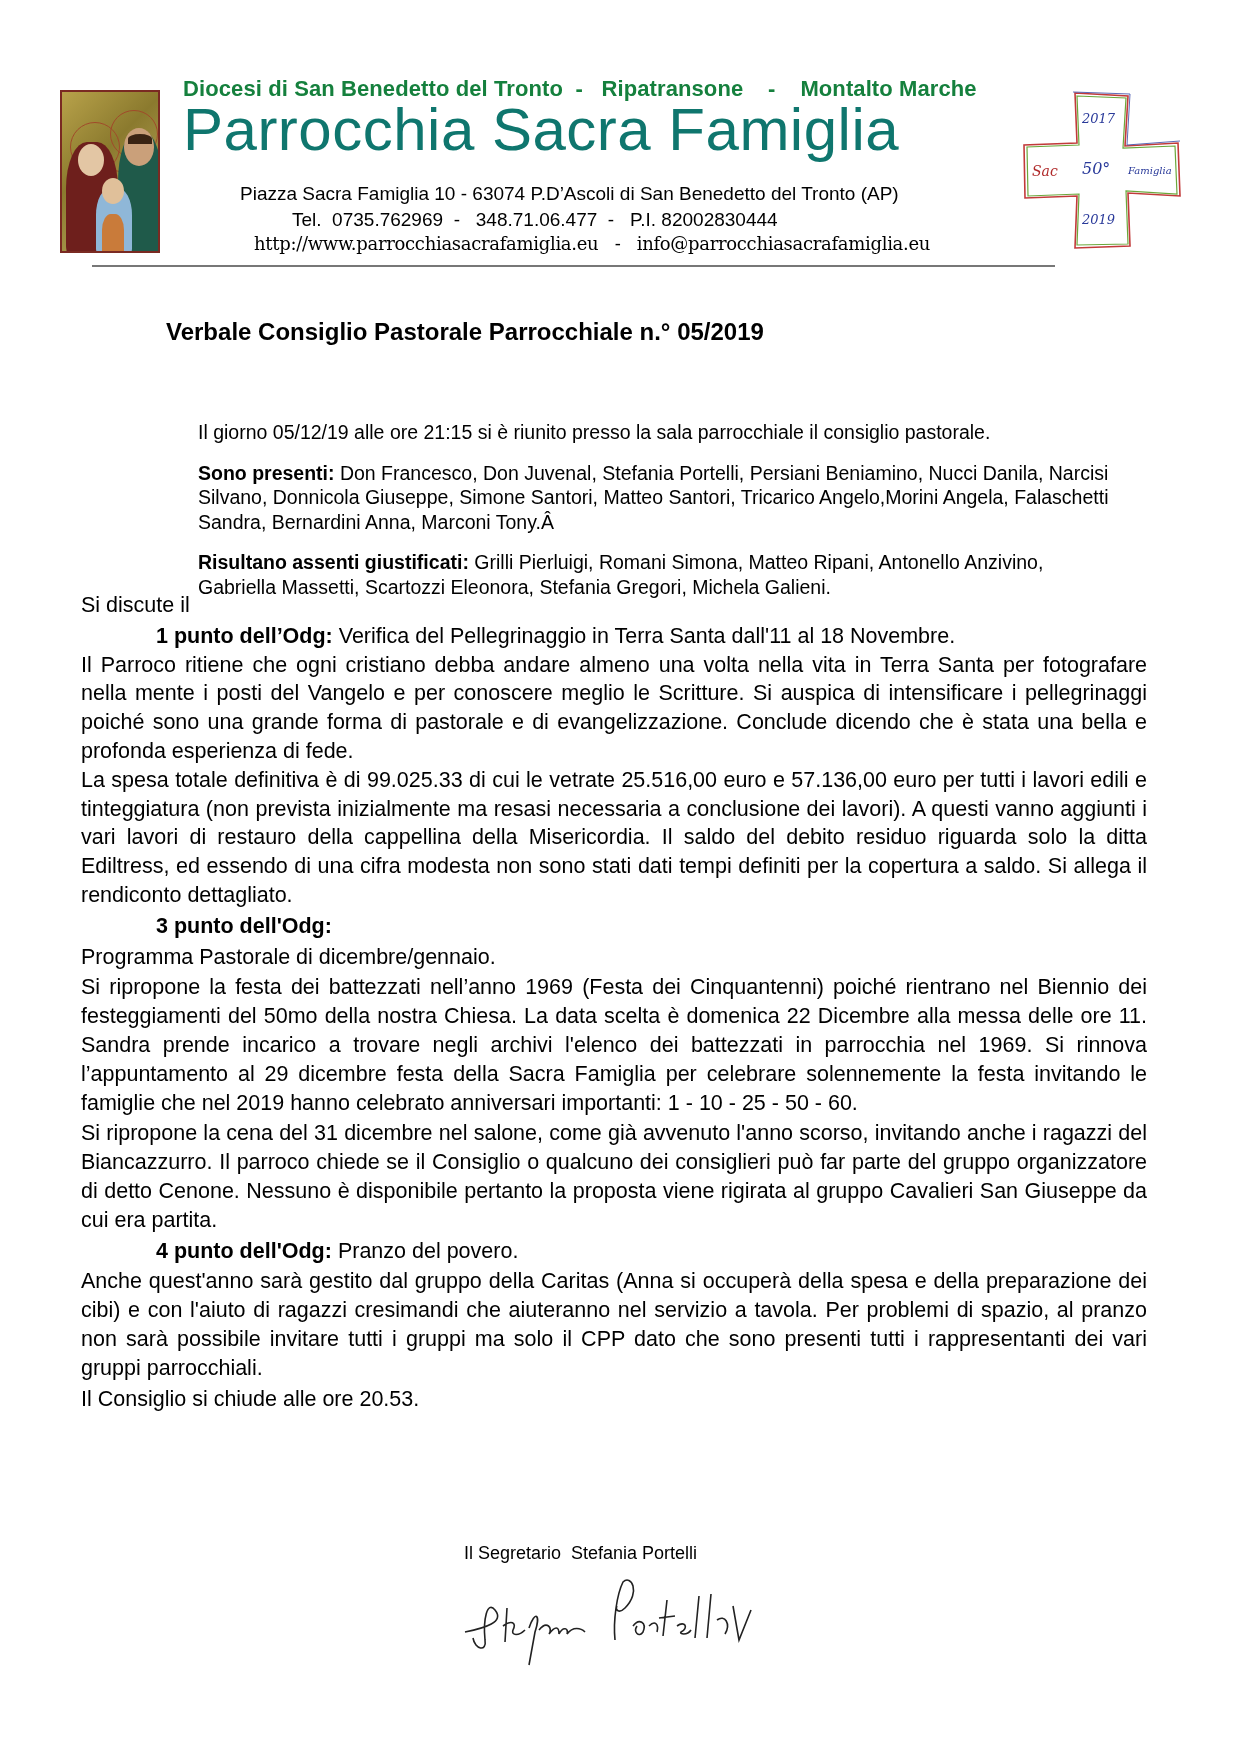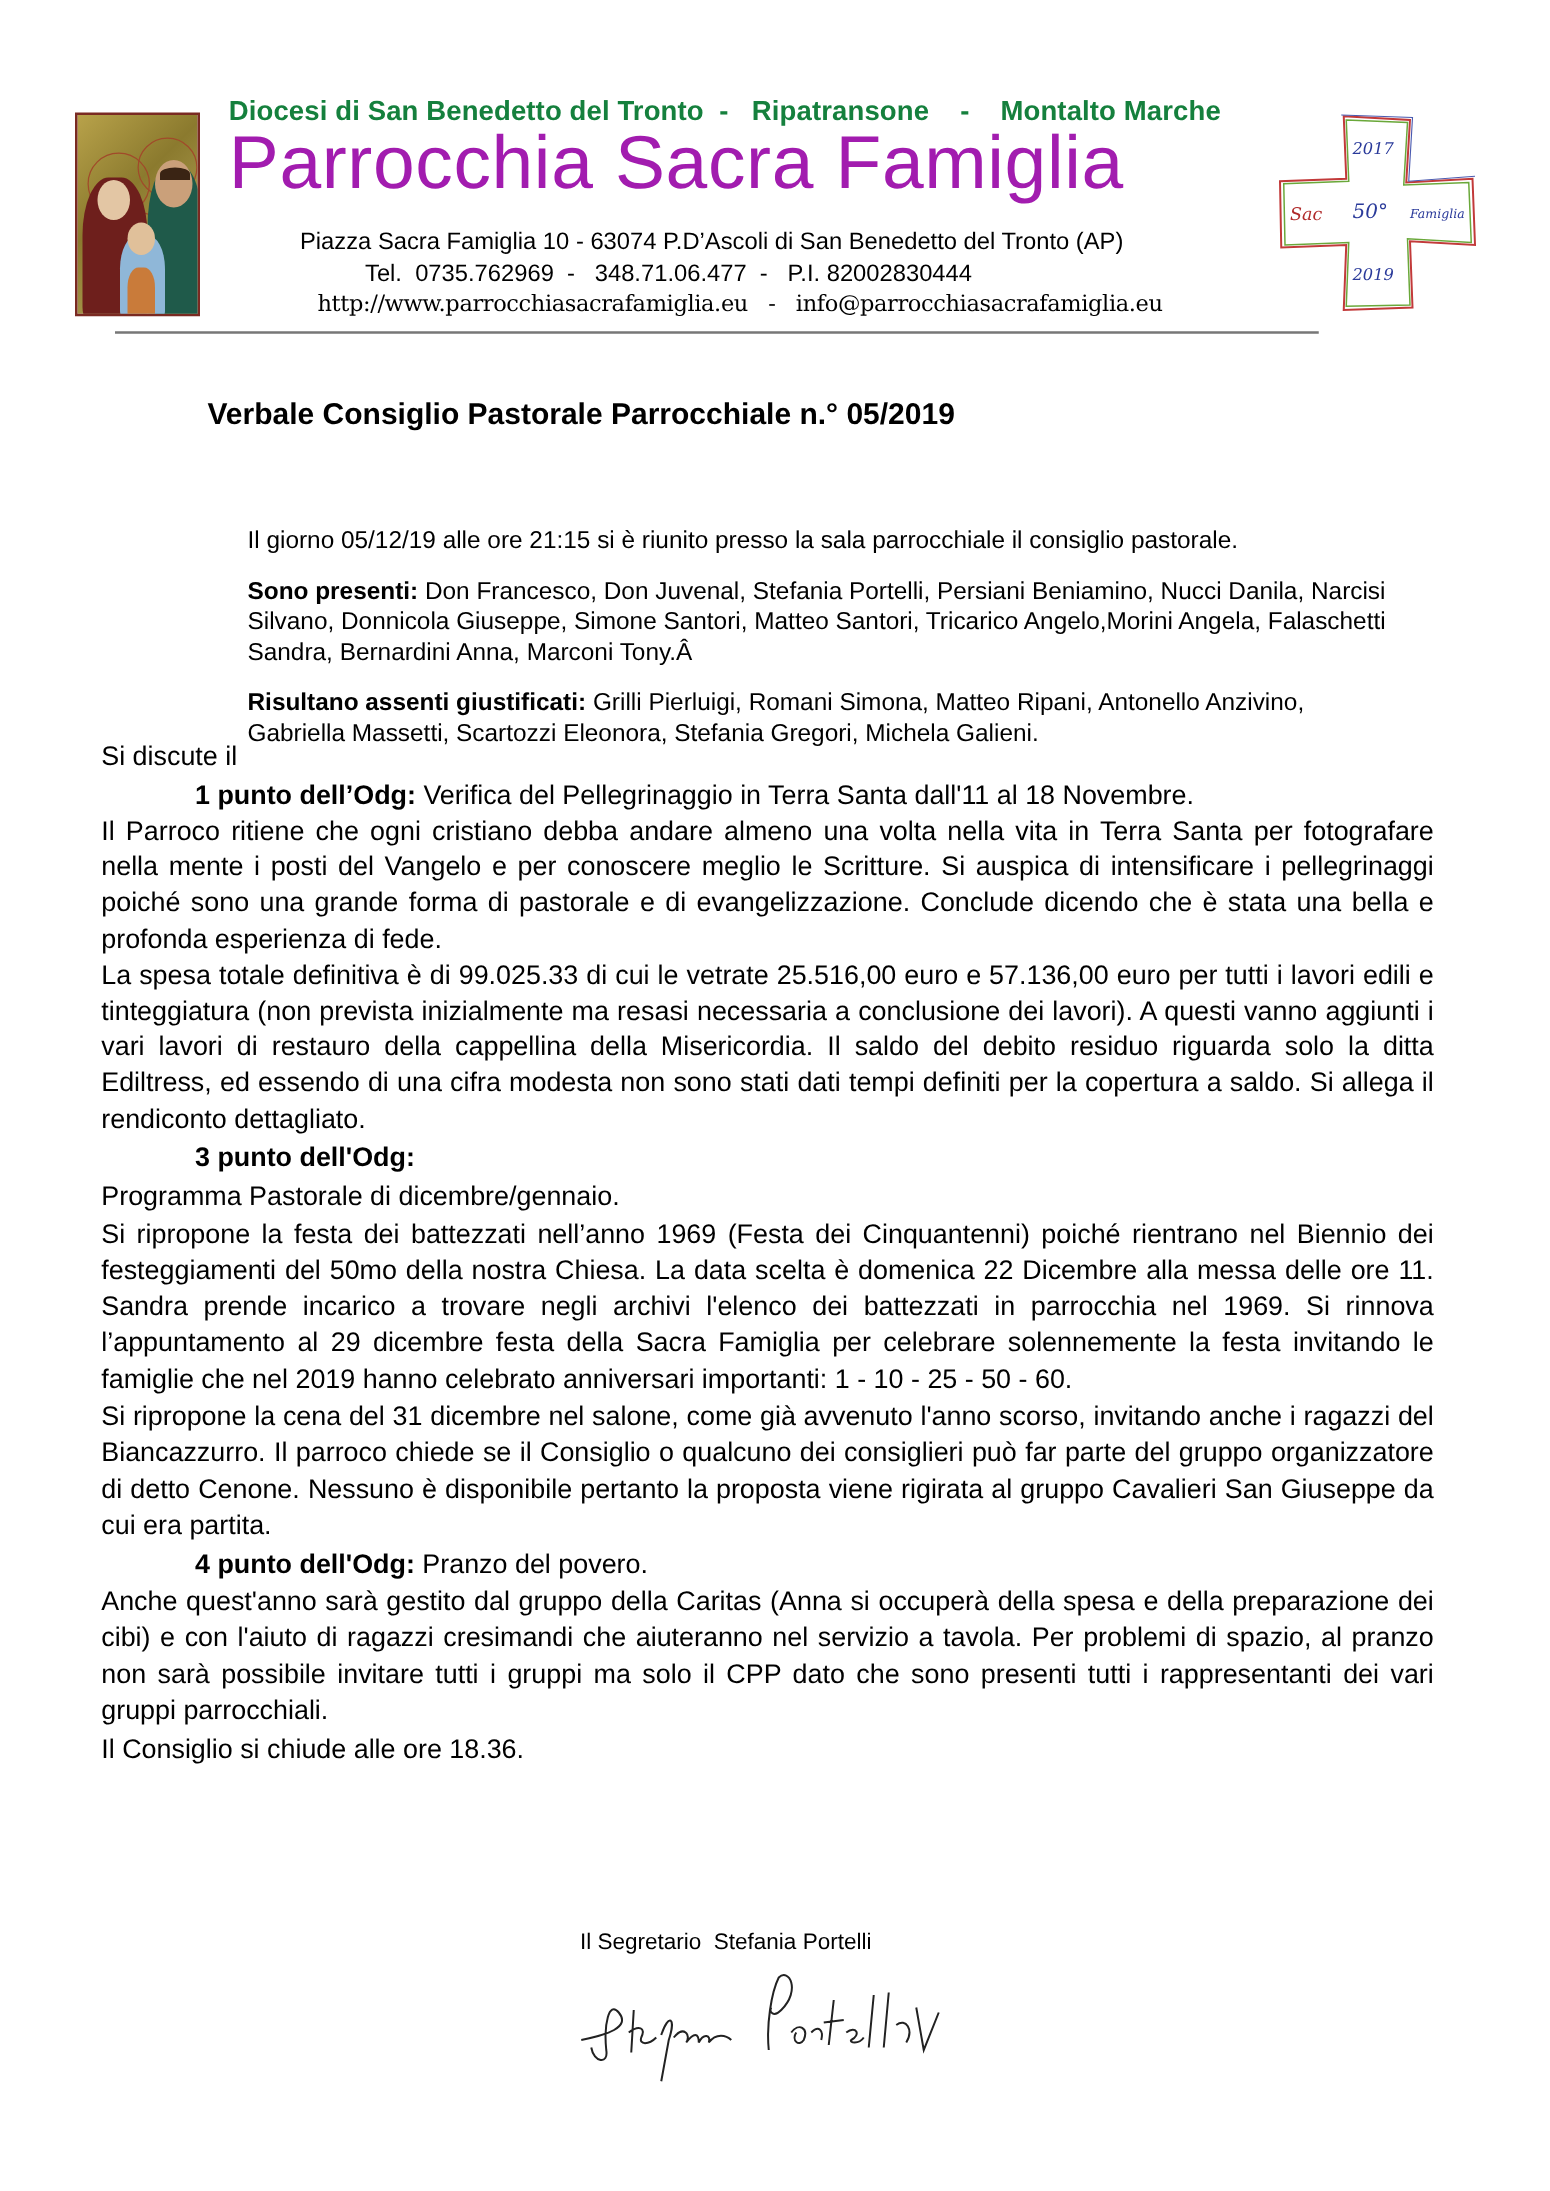--- a/index.html
+++ b/index.html
@@ -4,21 +4,21 @@
   <style>
     html, body { margin: 0; padding: 0; background: #ffffff; }
     body { width: 1240px; height: 1753px; position: relative; overflow: hidden; font-family: "Liberation Sans", sans-serif; color: #000; }
 
     
     .icon-img { position: absolute; left: 60px; top: 90px; width: 100px; height: 163px; border: 2px solid #7a2a22; box-sizing: border-box; overflow: hidden;
       background: linear-gradient(135deg, #b8a24a 0%, #8b7a2e 40%, #c4b46a 100%); }
     .icon-img .halo { position: absolute; border: 1.5px solid #a14a2a; border-radius: 50%; }
     .icon-img .fig { position: absolute; border-radius: 40% 40% 10% 10%; }
     .diocese { position: absolute; left: 183px; top: 76px; font-size: 22px; color: #15803d; white-space: pre; letter-spacing: 0.1px; font-weight: bold; }
-    .parish-title { position: absolute; left: 183px; top: 100px; font-size: 60px; color: #a21caf; white-space: nowrap; letter-spacing: 0.5px; line-height: 1; }
+    .parish-title { position: absolute; left: 183px; top: 100px; font-size: 60px; color: #0f766e; white-space: nowrap; letter-spacing: 0.5px; line-height: 1; }
     .addr { position: absolute; left: 240px; top: 183px; font-size: 19px; white-space: pre; text-align: right; }
     .tel { position: absolute; left: 292px; top: 209px; font-size: 19px; white-space: pre; }
     .web { position: absolute; left: 254px; top: 233px; font-size: 18px; font-family: "DejaVu Serif", serif; color: #000000; white-space: pre; letter-spacing: -0.3px; }
     .rule { position: absolute; left: 92px; top: 265px; width: 963px; height: 2px; background: #777; }
 
     .cross { position: absolute; left: 1020px; top: 88px; width: 165px; height: 165px; }
 
     
     .doc-title { position: absolute; left: 166px; top: 318px; font-size: 24px; font-weight: bold; white-space: nowrap; }
 
@@ -89,21 +89,21 @@
   <p>La spesa totale definitiva è di 99.025.33 di cui le vetrate 25.516,00 euro e 57.136,00 euro  per tutti i lavori edili e tinteggiatura (non prevista inizialmente ma resasi necessaria a conclusione dei lavori).  A questi vanno aggiunti i vari lavori di restauro della cappellina della Misericordia. Il saldo del debito residuo riguarda solo la ditta Ediltress, ed essendo di una cifra modesta non sono stati dati tempi definiti per la copertura a saldo. Si allega il rendiconto dettagliato.</p>
 
   <p class="h spaced"><b>3 punto dell'Odg:</b><span></span></p>
   <p class="spaced">Programma Pastorale di dicembre/gennaio.</p>
   <p class="spaced">Si ripropone la festa dei battezzati nell’anno 1969 (Festa dei Cinquantenni) poiché rientrano nel Biennio dei festeggiamenti del 50mo della nostra Chiesa. La data scelta è domenica 22 Dicembre alla messa delle ore 11.  Sandra prende incarico a trovare negli archivi l'elenco dei battezzati in parrocchia nel 1969. Si rinnova l’appuntamento al 29 dicembre festa della Sacra Famiglia per celebrare solennemente la festa invitando le famiglie che nel 2019 hanno celebrato anniversari importanti: 1 - 10 - 25  - 50 - 60.</p>
   <p class="spaced">Si ripropone la cena del 31 dicembre nel salone, come già avvenuto l'anno scorso, invitando anche i ragazzi del Biancazzurro. Il parroco chiede se il Consiglio o qualcuno dei consiglieri può far parte del gruppo organizzatore di detto Cenone. Nessuno è disponibile pertanto la proposta viene rigirata al gruppo Cavalieri San Giuseppe da cui era partita.</p>
 
   <p class="h spaced"><b>4 punto dell'Odg:</b><span> Pranzo del povero.</span></p>
   <p class="spaced">Anche quest'anno sarà  gestito dal gruppo della Caritas (Anna si occuperà della spesa e della preparazione dei cibi) e con l'aiuto di ragazzi cresimandi che aiuteranno nel servizio a tavola. Per problemi di spazio, al pranzo non sarà possibile invitare tutti i gruppi ma solo il CPP dato che sono presenti tutti i rappresentanti dei vari gruppi parrocchiali.</p>
 
-  <p class="spaced">Il Consiglio si chiude alle ore 18.36.</p>
+  <p class="spaced">Il Consiglio si chiude alle ore 20.53.</p>
 </div>
 
 <div class="sig-label">Il Segretario  Stefania Portelli</div>
 <svg class="sig-svg" viewBox="0 0 310 100">
   <path d="M10 62 C30 58, 50 52, 40 40 C32 30, 28 50, 30 70 C32 82, 20 80, 18 68" fill="none" stroke="#222" stroke-width="1.6"></path>
   <path d="M52 38 L50 72 M48 56 C56 50, 62 52, 58 60 C56 66, 64 66, 70 60" fill="none" stroke="#222" stroke-width="1.6"></path>
   <path d="M74 58 C80 40, 86 44, 80 62 L74 95" fill="none" stroke="#222" stroke-width="1.6"></path>
   <path d="M84 60 C92 50, 98 58, 94 64 C100 56, 104 56, 104 64 C108 56, 114 58, 112 64 C118 56, 126 58, 130 62" fill="none" stroke="#222" stroke-width="1.6"></path>
   <path d="M160 70 C158 50, 162 24, 168 12 C176 4, 186 22, 170 38 C164 44, 160 40, 162 36" fill="none" stroke="#222" stroke-width="1.6"></path>
   <path d="M178 56 C184 48, 192 52, 188 62 C184 68, 178 62, 182 56 M194 56 C200 50, 204 54, 202 62 M212 30 L208 66 M204 48 L220 46 M222 56 C230 50, 234 58, 226 62 C224 64, 232 66, 236 60 M244 26 L240 68 M256 24 L252 68 M262 50 C270 44, 276 54, 270 64 M278 36 L284 70 L296 40" fill="none" stroke="#222" stroke-width="1.6"></path>

